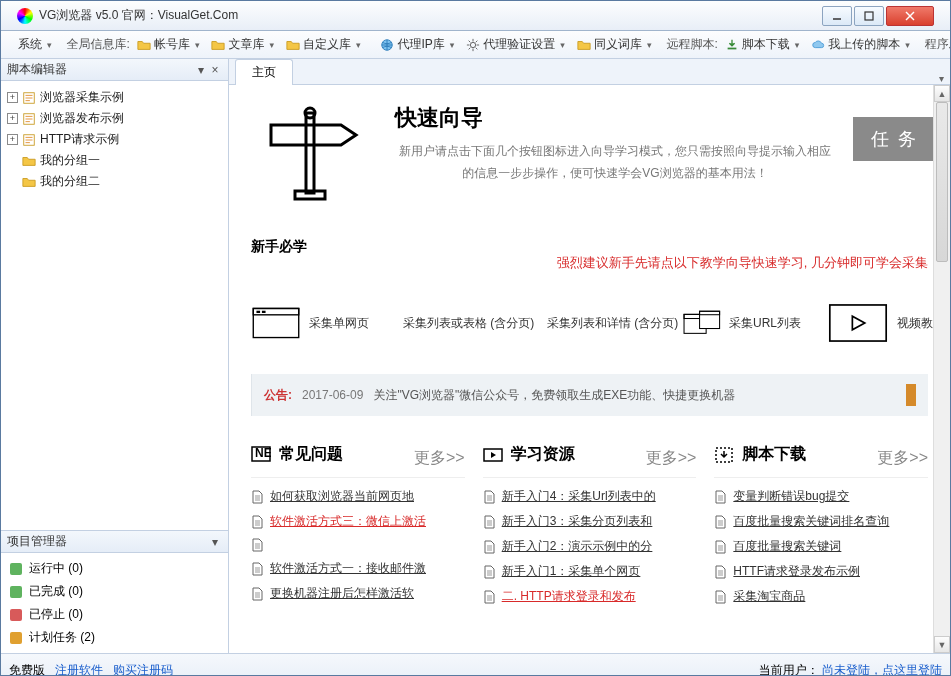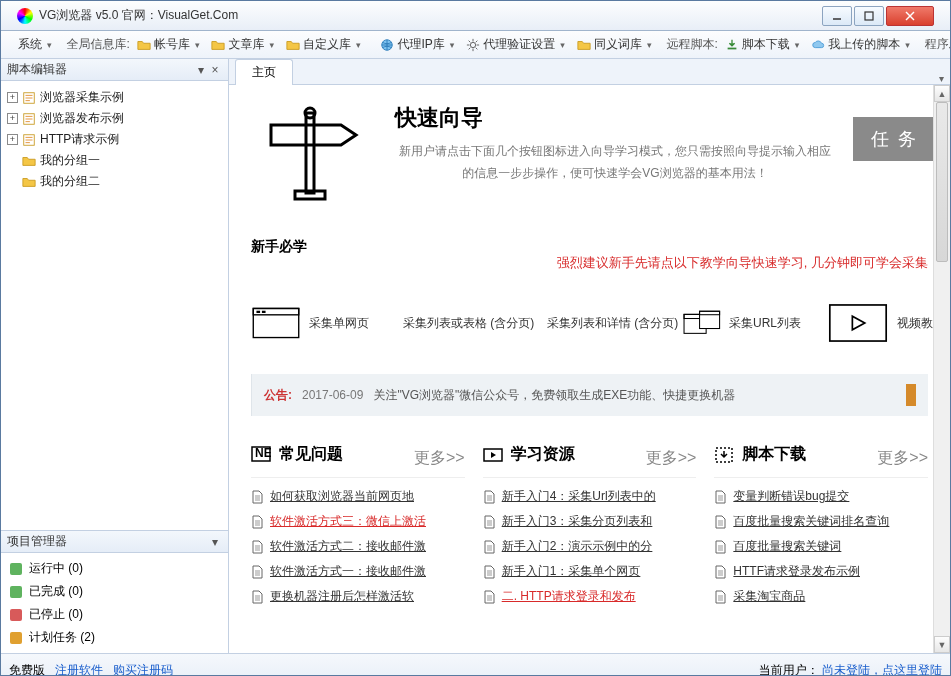--- a/index.html
+++ b/index.html
@@ -380,21 +380,20 @@
                   <path fill="none" stroke="#666" d="M2 1h6l3 3v9H2z"></path>
                   <path stroke="#999" d="M4 6h5M4 8h5M4 10h5"></path>
                 </svg>
                 <span>软件激活方式三：微信上激活</span>
               </div>
               <div class="li">
                 <svg class="doc-ico" viewBox="0 0 13 14">
                   <path fill="none" stroke="#666" d="M2 1h6l3 3v9H2z"></path>
                   <path stroke="#999" d="M4 6h5M4 8h5M4 10h5"></path>
                 </svg>
-                <span>软件激活方式二：接收邮件激</span>
               </div>
               <div class="li">
                 <svg class="doc-ico" viewBox="0 0 13 14">
                   <path fill="none" stroke="#666" d="M2 1h6l3 3v9H2z"></path>
                   <path stroke="#999" d="M4 6h5M4 8h5M4 10h5"></path>
                 </svg>
                 <span>软件激活方式一：接收邮件激</span>
               </div>
               <div class="li">
                 <svg class="doc-ico" viewBox="0 0 13 14">

